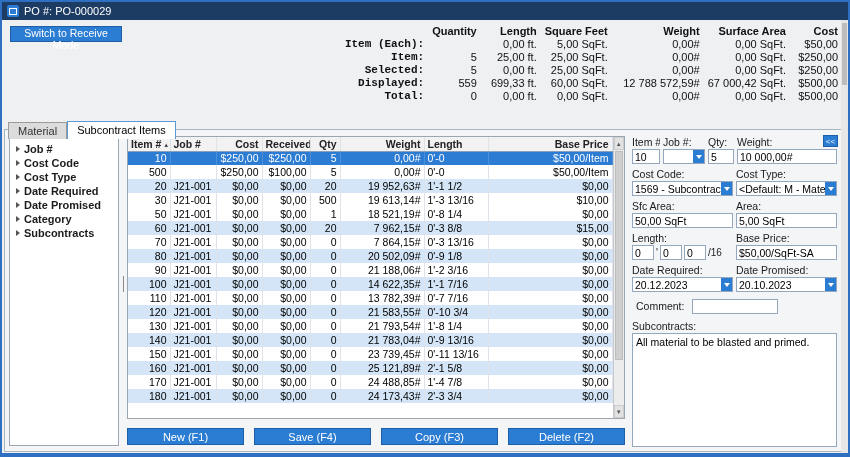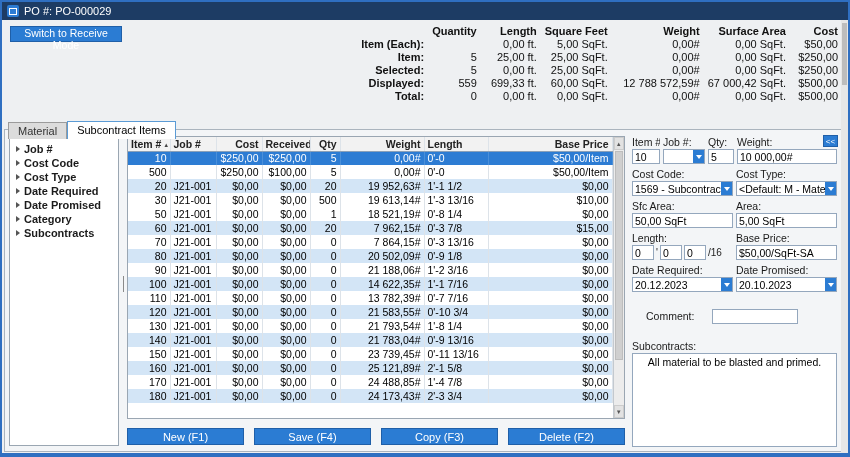--- a/index.html
+++ b/index.html
@@ -16,21 +16,21 @@
   .titlebar-icon::after { content:''; display:block; width:6px; height:5px; border:1px solid #fff; margin:3px auto; }
 
   .switch-btn { position:absolute; left:8px; top:24px; width:112px; height:16px;
                 background:#2b7cd3; color:#fff; border:1px solid #1f5fa8; font-size:10.5px;
                 font-family:inherit; cursor:pointer; }
 
   
   .summary { position:absolute; right:6px; top:22px; border-collapse:collapse; }
   .summary th, .summary td { text-align:right; padding:0 4px; height:13px; font-size:11px; white-space:nowrap; color:#111; }
   .summary th { font-weight:bold; }
-  .summary td.s-lbl { font-weight:bold; }
+  .summary td.s-lbl { font-weight:bold;font-family:Liberation Mono, monospace; }
   .summary th:nth-child(1){min-width:80px;} .summary th:nth-child(2){min-width:48px;text-align:right;}
   .summary th:nth-child(3){min-width:60px;} .summary th:nth-child(4){min-width:70px;}
   .summary th:nth-child(5){min-width:92px;} .summary th:nth-child(6){min-width:84px;}
   .summary th:nth-child(7){min-width:52px;}
 
   
   .tabs { position:absolute; left:6px; top:118px; display:flex; align-items:center; z-index:3; }
   .tab { height:17px; margin-top:1px; padding:2px 9px 0; font-size:11px; color:#333;
          background:#dcdcdc; border:1px solid #9b9b9b; border-bottom:none; cursor:pointer; white-space:nowrap; }
   .tab.selected { height:18px; background:#fff; color:#000; border-color:#5b9bd5; position:relative; z-index:4; }
@@ -91,21 +91,21 @@
   .drop { width:11px; align-self:stretch; background:#2b7cd3; display:flex; align-items:center;
           justify-content:center; flex:0 0 auto; cursor:pointer; }
   .drop::after { content:''; border-left:3px solid transparent; border-right:3px solid transparent;
                  border-top:4px solid #fff; }
   .len-line { display:flex; align-items:center; gap:2px; }
   .len-field { width:22px; }
   .mark { font-size:10px; color:#222; }
   .comment-row { display:flex; flex-direction:row; align-items:center; gap:4px; margin-bottom:4px; }
   .comment-field { width:86px; }
   .desc { flex:1; background:#fff; border:1px solid #94a7bd; padding:2px 3px; font-size:10.5px;
-          overflow:hidden; align-items:flex-start;text-align:center; }
+          overflow:hidden; align-items:flex-start; }
 
   
   .win-scroll { position:absolute; right:0; top:18px; bottom:0; width:7px; background:#e7e7e7; }
   .win-scroll .thumb { position:absolute; top:3px; left:1px; right:1px; height:62px; background:#bdbdbd; }
 </style>
 </head>
 <body>
 
 <div class="window">
 
@@ -292,21 +292,21 @@
               <td class="a-l">0'-8 1/4</td>
               <td class="a-r">$0,00</td>
             </tr>
             <tr class="alt">
               <td class="a-r">60</td>
               <td class="a-l">J21-001</td>
               <td class="a-r">$0,00</td>
               <td class="a-r">$0,00</td>
               <td class="a-r">20</td>
               <td class="a-r">7 962,15#</td>
-              <td class="a-l">0'-3 7/8</td>
+              <td class="a-l">0'-3 8/8</td>
               <td class="a-r">$15,00</td>
             </tr>
             <tr>
               <td class="a-r">70</td>
               <td class="a-l">J21-001</td>
               <td class="a-r">$0,00</td>
               <td class="a-r">$0,00</td>
               <td class="a-r">0</td>
               <td class="a-r">7 864,15#</td>
               <td class="a-l">0'-3 13/16</td>
@@ -539,21 +539,21 @@
         <div class="fg half">
           <div class="flabel">Date Promised:</div>
           <div class="field combo">
             <span class="fval">20.10.2023</span>
             <span class="drop"></span>
           </div>
         </div>
       </div>
 
       <div class="comment-row">
-        <div class="flabel" style="height:auto;margin:14px">Comment:</div>
+        <div class="flabel" style="height:auto;margin:4px">Comment:</div>
         <div class="field comment-field">
           <span class="fval"></span>
         </div>
       </div>
 
       <div class="flabel">Subcontracts:</div>
       <div class="desc">
         <span>All material to be blasted and primed.</span>
       </div>
     </div>

